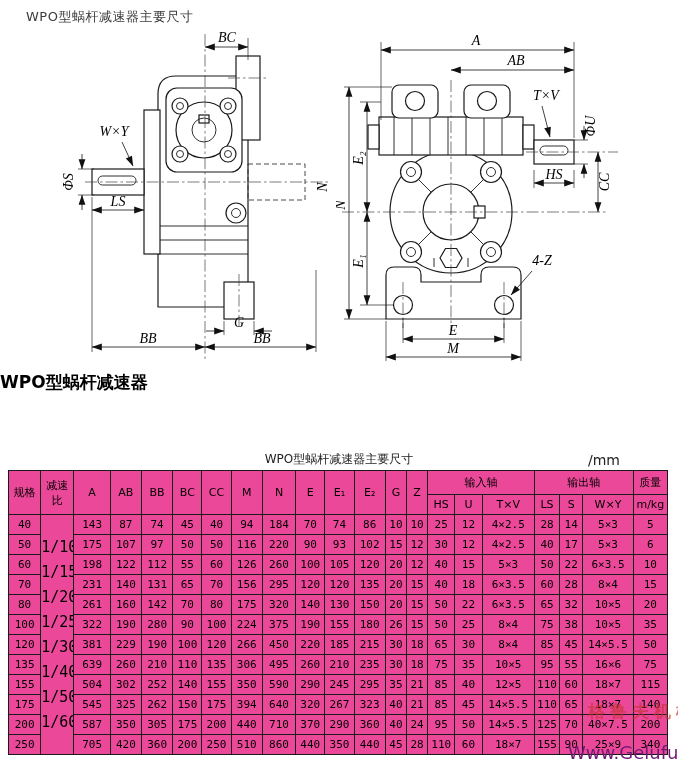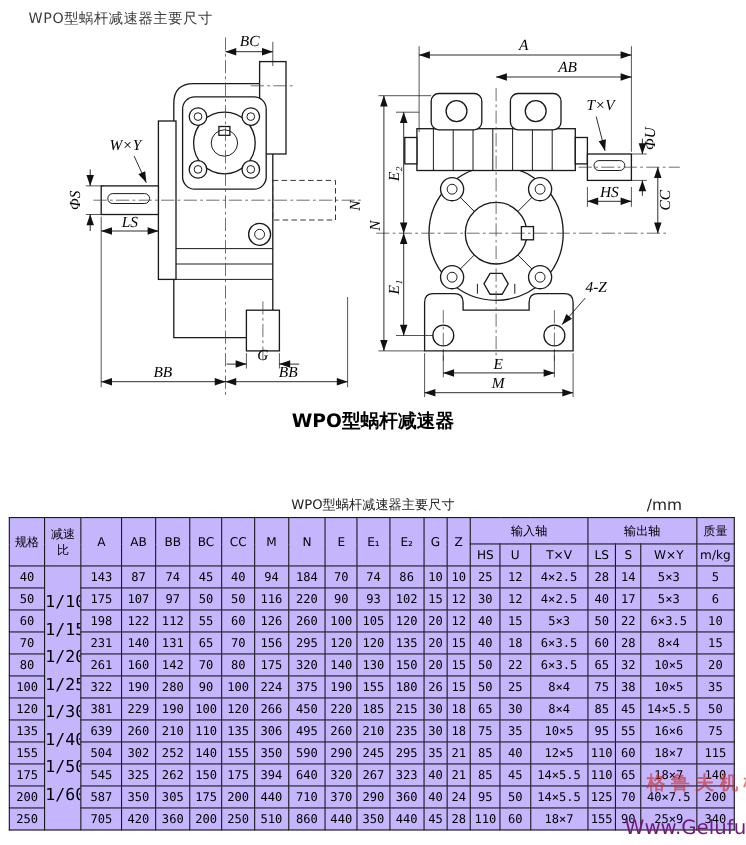--- a/index.html
+++ b/index.html
@@ -8,27 +8,27 @@
   .doc-title{position:absolute;top:8px;left:26px;font-size:13px;color:#3b3b3b;letter-spacing:.5px}
   .figure{position:absolute;top:30px;left:0;width:678px;height:338px;display:flex}
   svg .outline{stroke:#1a1a1a;stroke-width:1.2;fill:#fff}
   svg .thin{stroke:#1a1a1a;stroke-width:.9;fill:none}
   svg .hiddenln{stroke:#333;stroke-width:.9;fill:none;stroke-dasharray:5 3}
   svg .cl{stroke:#444;stroke-width:.7;fill:none;stroke-dasharray:12 3 2.5 3}
   svg .ext{stroke:#222;stroke-width:.7;fill:none}
   svg .dimline{stroke:#111;stroke-width:.8;fill:none}
   svg text.dim{font-family:"Liberation Serif","DejaVu Serif",serif;font-style:italic;
                font-size:14px;fill:#000;text-anchor:middle}
-  .caption{position:absolute;top:371px;left:0;width:678px;text-align:center;
+  .caption{position:absolute;top:371px;left:0;width:678px;text-align:left;
            font-size:17px;font-weight:bold;color:#000}
   .table-title-row{position:absolute;top:451px;left:0;width:678px;height:16px;font-size:12px;color:#222}
   .table-title{position:absolute;left:0;width:678px;text-align:center}
   .unit-label{position:absolute;right:58px;top:1px;font-size:14px;color:#222}
   table.dim-table{position:absolute;top:470px;left:8px;width:660px;border-collapse:collapse;
-                  table-layout:fixed;background:#c4b5fd}
+                  table-layout:fixed;background:#ec4899}
   .dim-table th,.dim-table td{border:1px solid #1a1a1a;text-align:center;vertical-align:middle;
        padding:0;overflow:hidden;font-family:"DejaVu Sans Mono",monospace;font-size:11px;font-weight:normal}
   .dim-table th{font-family:"DejaVu Sans",sans-serif}
   .dim-table thead tr.h1{height:24px}
   .dim-table thead tr.h2{height:20px}
   .dim-table tbody tr{height:20px}
   .ratio-cell div{line-height:25px;font-size:15px}
   .watermark{position:absolute;left:568px;top:700px;width:130px;text-align:right;pointer-events:none}
   .watermark .wm-cn{font-size:17px;font-weight:bold;letter-spacing:5px;white-space:nowrap}
   .watermark .wm-url{font-size:18px;color:#701a75;margin-top:19px;white-space:nowrap}

